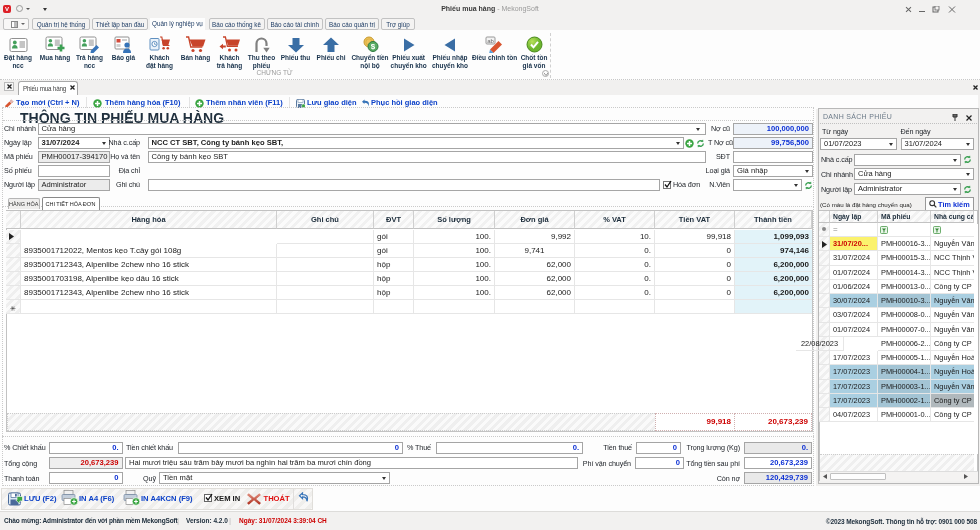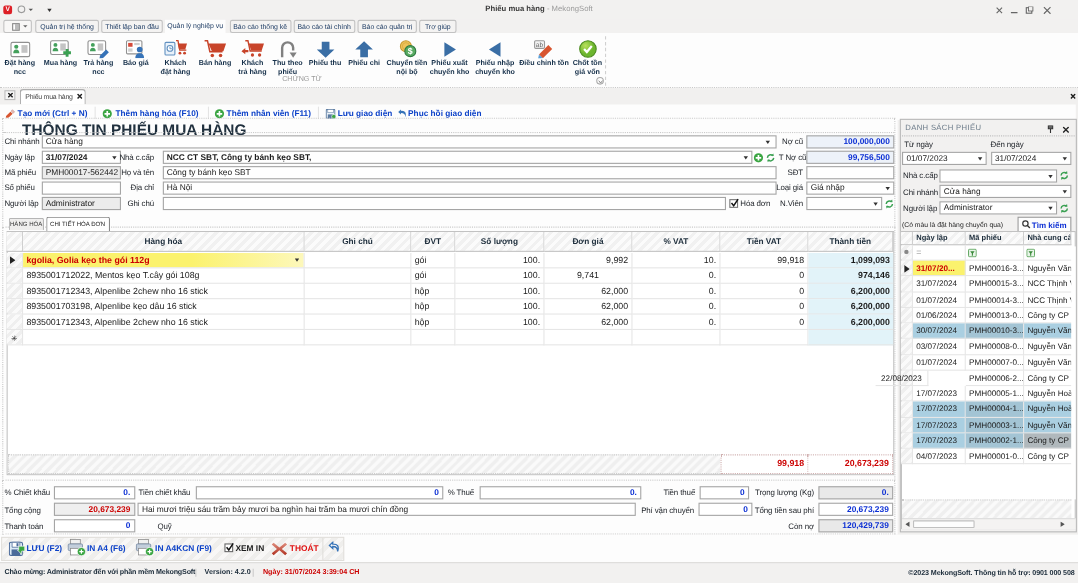--- a/index.html
+++ b/index.html
@@ -291,29 +291,28 @@
       <path d="M4.5 2 v5 M2 4.5 h5" stroke="#fff" stroke-width="1.5"></path>
     </svg>
 <svg class="abs" style="left:695.5px;top:138.5px;" width="9" height="9" viewBox="0 0 12 12">
       <path d="M2.2 6 a3.8 3.8 0 0 1 6.6 -2.4 M9.8 6 a3.8 3.8 0 0 1 -6.6 2.4" stroke="#3aa052" stroke-width="1.8" fill="none"></path>
       <path d="M9.4 0.6 l0.5 3.2 l-3.2 -0.5 z" fill="#3aa052"></path>
       <path d="M2.6 11.4 l-0.5 -3.2 l3.2 0.5 z" fill="#3aa052"></path>
     </svg>
 <div class="lbl" style="left:705px;top:138px;width:28px;text-align:right;">T Nợ cũ</div>
 <div class="inp blu" style="left:733px;top:137px;width:80px;background:#edf2f9;">99,756,500</div>
 <div class="lbl" style="left:4px;top:152px;">Mã phiếu</div>
-<div class="inp" style="left:37.5px;top:151px;width:72.5px;background:#ececec;">PMH00017-562442</div>
+<div class="inp" style="left:37.5px;top:151px;width:72.5px;background:#ececec;">PMH00017-394170</div>
 <div class="lbl" style="left:100px;top:152px;width:40px;text-align:right;">Họ và tên</div>
 <div class="inp" style="left:147.5px;top:151px;width:558px;">Công ty bánh kẹo SBT</div>
 <div class="lbl" style="left:700px;top:152px;width:30px;text-align:right;">SĐT</div>
 <div class="inp" style="left:733px;top:151px;width:80px;"></div>
 <div class="lbl" style="left:4px;top:166px;">Số phiếu</div>
 <div class="inp" style="left:37.5px;top:165px;width:72.5px;"></div>
 <div class="lbl" style="left:100px;top:166px;width:40px;text-align:right;">Địa chỉ</div>
-<div class="inp" style="left:147.5px;top:165px;width:558px;">Hà Nội</div>
 <div class="lbl" style="left:700px;top:166px;width:30px;text-align:right;">Loại giá</div>
 <div class="inp" style="left:733px;top:165px;width:80px;">Giá nhập<i class="ddn"></i></div>
 <div class="lbl" style="left:4px;top:180px;">Người lập</div>
 <div class="inp" style="left:37.5px;top:179px;width:72.5px;background:#ececec;">Administrator</div>
 <div class="lbl" style="left:100px;top:180px;width:40px;text-align:right;">Ghi chú</div>
 <div class="inp" style="left:147.5px;top:179px;width:512px;"></div>
 <div class="abs" style="left:663px;top:180.5px;width:8px;height:8px;background:#fff;border:1px solid #777;"></div>
 <svg class="abs" style="left:664px;top:180px;" width="8" height="9" viewBox="0 0 8 9">
       <path d="M1 4.5 l2 2.5 L7 1" stroke="#111" stroke-width="1.3" fill="none"></path>
     </svg>
@@ -339,21 +338,20 @@
 <div class="hdrcell" style="left:414px;top:211px;width:81px;height:18px;line-height:18px;border-bottom:1px solid #c2c2c2;">Số lượng</div>
 <div class="hdrcell" style="left:495px;top:211px;width:80px;height:18px;line-height:18px;border-bottom:1px solid #c2c2c2;">Đơn giá</div>
 <div class="hdrcell" style="left:575px;top:211px;width:80px;height:18px;line-height:18px;border-bottom:1px solid #c2c2c2;">% VAT</div>
 <div class="hdrcell" style="left:655px;top:211px;width:80px;height:18px;line-height:18px;border-bottom:1px solid #c2c2c2;">Tiền VAT</div>
 <div class="hdrcell" style="left:735px;top:211px;width:77px;height:18px;line-height:18px;border-bottom:1px solid #c2c2c2;">Thành tiền</div>
 <div class="gc hatch" style="left:6px;top:229.5px;width:15px;height:14px;">
       <svg width="5" height="7" style="position:absolute;left:3px;top:3.5px;">
         <path d="M0 0 L5 3.5 L0 7 Z" fill="#222"></path>
       </svg>
     </div>
-<div class="gc" style="left:21px;top:229.5px;width:256px;height:14px;background:linear-gradient(90deg,#fbf26d 0 60%,#fdf8bb);color:#cc0000;font-weight:bold;">kgolia, Golia kẹo the gói 112g<i class="ddn" style="top:5px;right:4px;"></i></div>
 <div class="gc" style="left:277px;top:229.5px;width:97px;height:14px;"></div>
 <div class="gc" style="left:374px;top:229.5px;width:40px;height:14px;">gói</div>
 <div class="gc num" style="left:414px;top:229.5px;width:81px;height:14px;">100.</div>
 <div class="gc num" style="left:495px;top:229.5px;width:80px;height:14px;">9,992</div>
 <div class="gc num" style="left:575px;top:229.5px;width:80px;height:14px;">10.</div>
 <div class="gc num" style="left:655px;top:229.5px;width:80px;height:14px;">99,918</div>
 <div class="gc num" style="left:735px;top:229.5px;width:77px;height:14px;background:#e2f3f9;font-weight:bold;border-right:none;">1,099,093</div>
 <div class="gc hatch" style="left:6px;top:243.5px;width:15px;height:14px;"></div>
 <div class="gc" style="left:21px;top:243.5px;width:256px;height:14px;">8935001712022, Mentos kẹo T.cây gói 108g</div>
 <div class="gc" style="left:277px;top:243.5px;width:97px;height:14px;"></div>
@@ -418,20 +416,21 @@
 <div class="lbl" style="left:4px;top:459px;">Tổng cộng</div>
 <div class="inp num" style="left:48.5px;top:457px;width:74px;background:#efefef;color:#cc0000;font-weight:bold;">20,673,239</div>
 <div class="inp" style="left:125px;top:457px;width:453px;">Hai mươi triệu sáu trăm bảy mươi ba nghìn hai trăm ba mươi chín đồng</div>
 <div class="lbl" style="left:571px;top:459px;width:60px;text-align:right;">Phí vận chuyển</div>
 <div class="inp blu" style="left:635px;top:457px;width:49px;">0</div>
 <div class="lbl" style="left:676px;top:459px;width:64px;text-align:right;">Tổng tiền sau phí</div>
 <div class="inp blu" style="left:744px;top:457px;width:68px;">20,673,239</div>
 <div class="lbl" style="left:4px;top:473.5px;">Thanh toán</div>
 <div class="inp blu" style="left:48.5px;top:471.5px;width:74px;">0</div>
 <div class="lbl" style="left:130px;top:473.5px;width:26px;text-align:right;">Quỹ</div>
+<div class="inp" style="left:159px;top:471.5px;width:231px;">Tiền mặt<i class="ddn"></i></div>
 <div class="lbl" style="left:701px;top:473.5px;width:39px;text-align:right;">Còn nợ</div>
 <div class="inp blu" style="left:744px;top:471.5px;width:68px;background:#e9e9e9;">120,429,739</div>
 <div class="abs" style="left:0;top:486px;width:980px;height:25px;background:#fdfdfd;"></div>
 <div class="abs" style="left:1px;top:487.5px;width:312px;height:22px;background:repeating-linear-gradient(135deg,#f8f7f6 0 4px,#efeeec 4px 8px);border:1px solid #e0deda;"></div>
 <svg class="abs" style="left:7.5px;top:489.5px;" width="15" height="16" viewBox="0 0 15 16">
       <rect x="0.5" y="3" width="12" height="12" rx="1.5" fill="#dce9f5" stroke="#4a6a9a"></rect>
       <path d="M3 3 h7 v4.5 h-7 z" fill="#fff" stroke="#4a6a9a" stroke-width="0.7"></path>
       <rect x="7" y="3.8" width="1.8" height="2.8" fill="#4a6a9a"></rect>
       <rect x="2.5" y="9.5" width="8" height="5.5" fill="#4a6a9a"></rect>
       <path d="M9 6.5 l5.5 0 l0 4.5 l-2.7 0 l0 3 l-4 -4 l1.2 0z" fill="#3aa542" stroke="#fff" stroke-width="0.6"></path>

